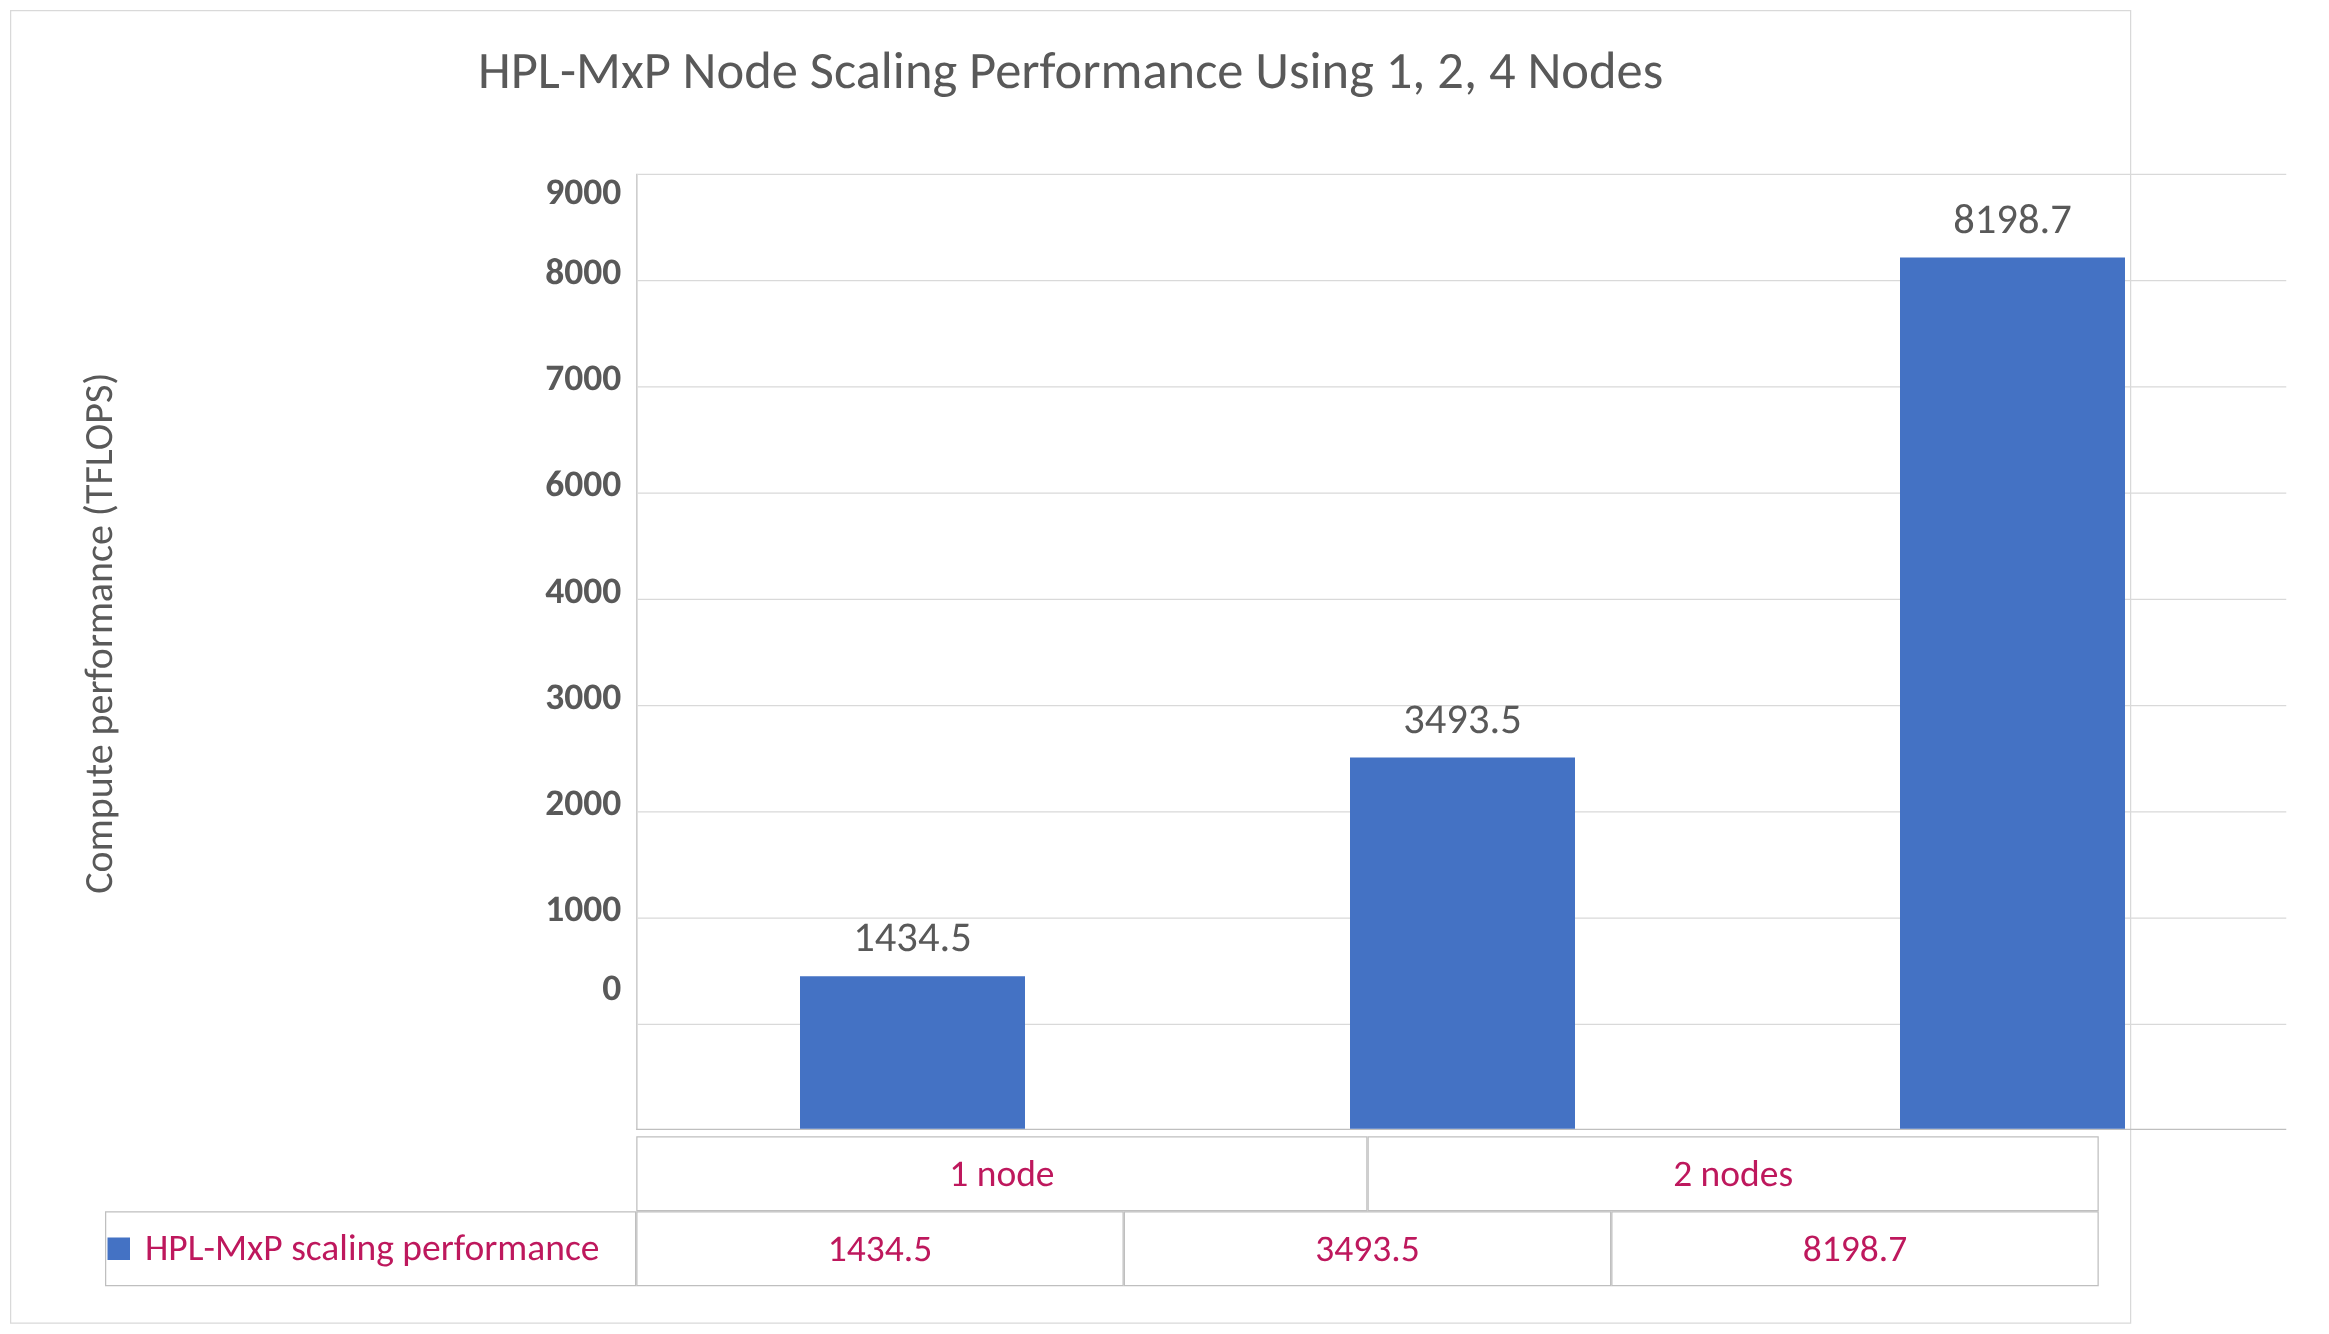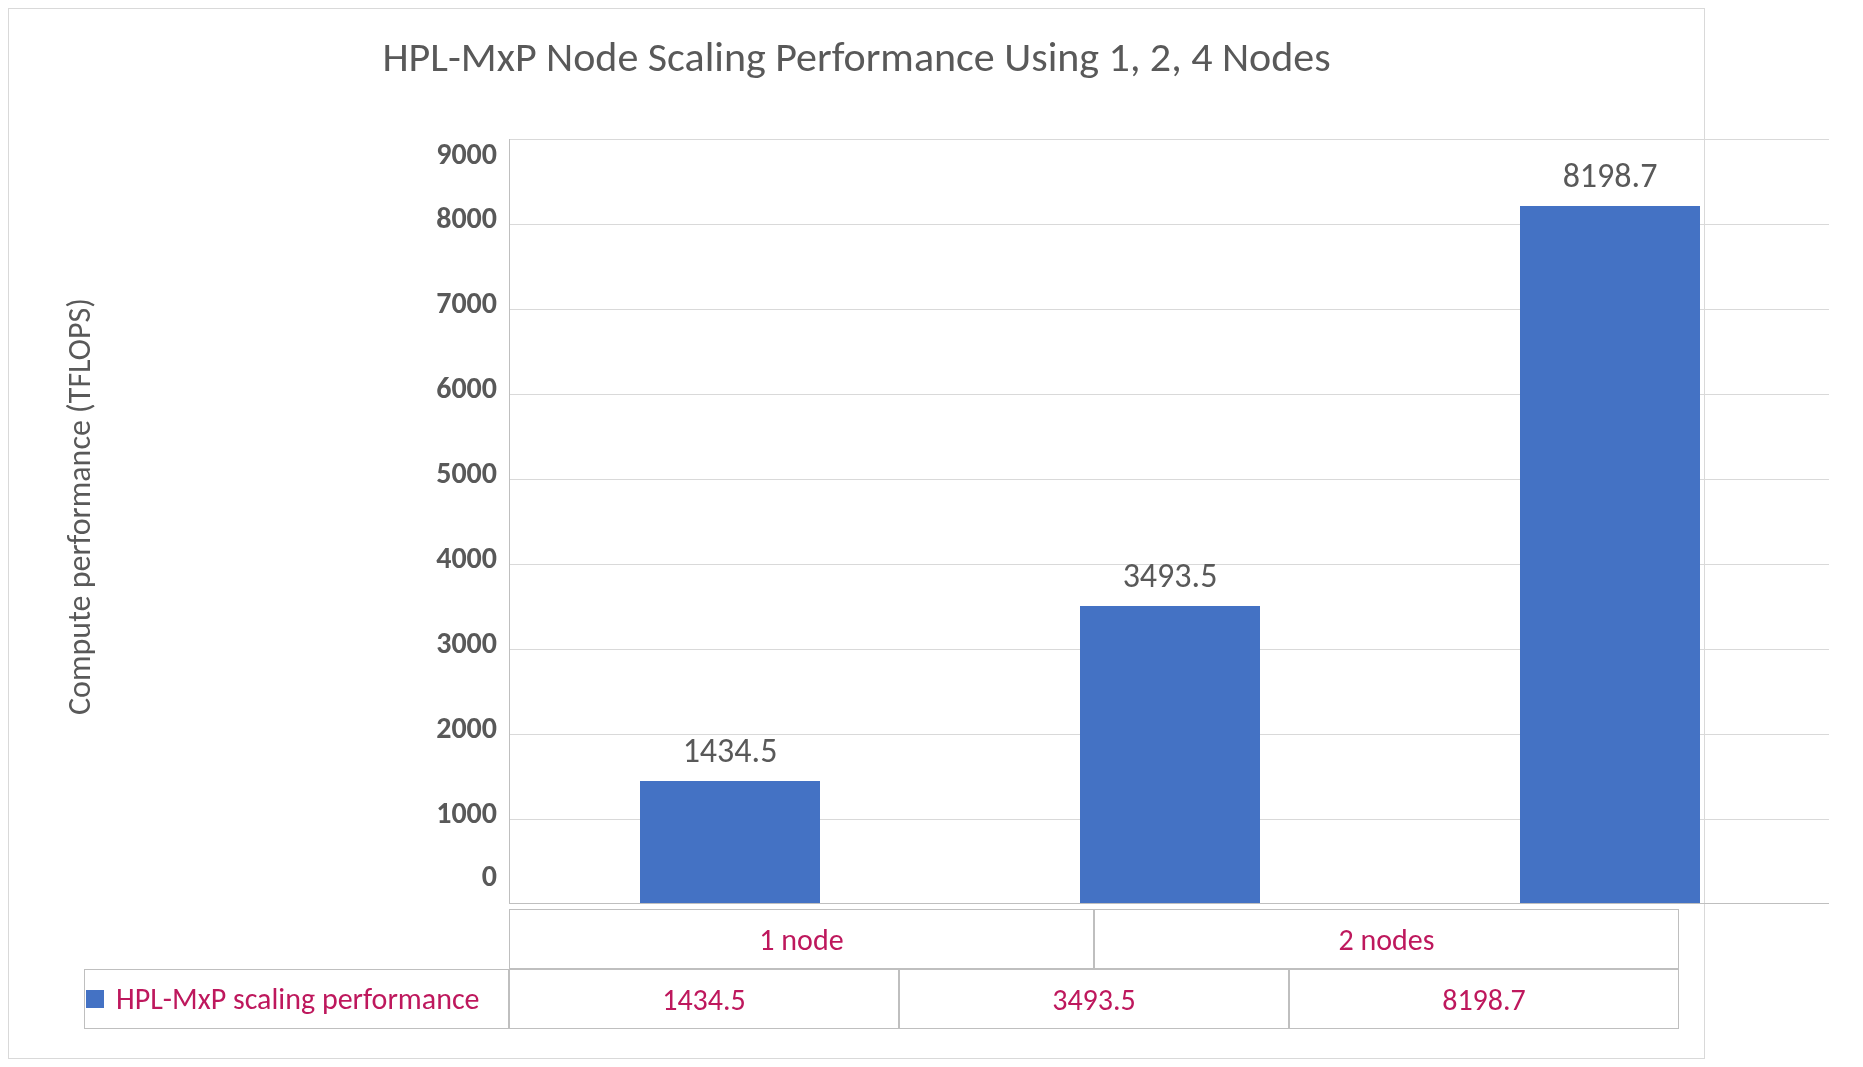--- a/index.html
+++ b/index.html
@@ -153,21 +153,20 @@
 
   <div class="y-axis-title">
     <span>Compute performance (TFLOPS)</span>
   </div>
 
   <div class="plot-left-labels">
     <div class="tick-label">9000</div>
     <div class="tick-label">8000</div>
     <div class="tick-label">7000</div>
     <div class="tick-label">6000</div>
-    <div class="tick-label">5000</div>
     <div class="tick-label">4000</div>
     <div class="tick-label">3000</div>
     <div class="tick-label">2000</div>
     <div class="tick-label">1000</div>
     <div class="tick-label" style="height:42px;line-height:42px">0</div>
   </div>
 
   <div class="plot-area">
     <div class="gridline" style="top:0"></div>
     <div class="gridline" style="top:85px"></div>

